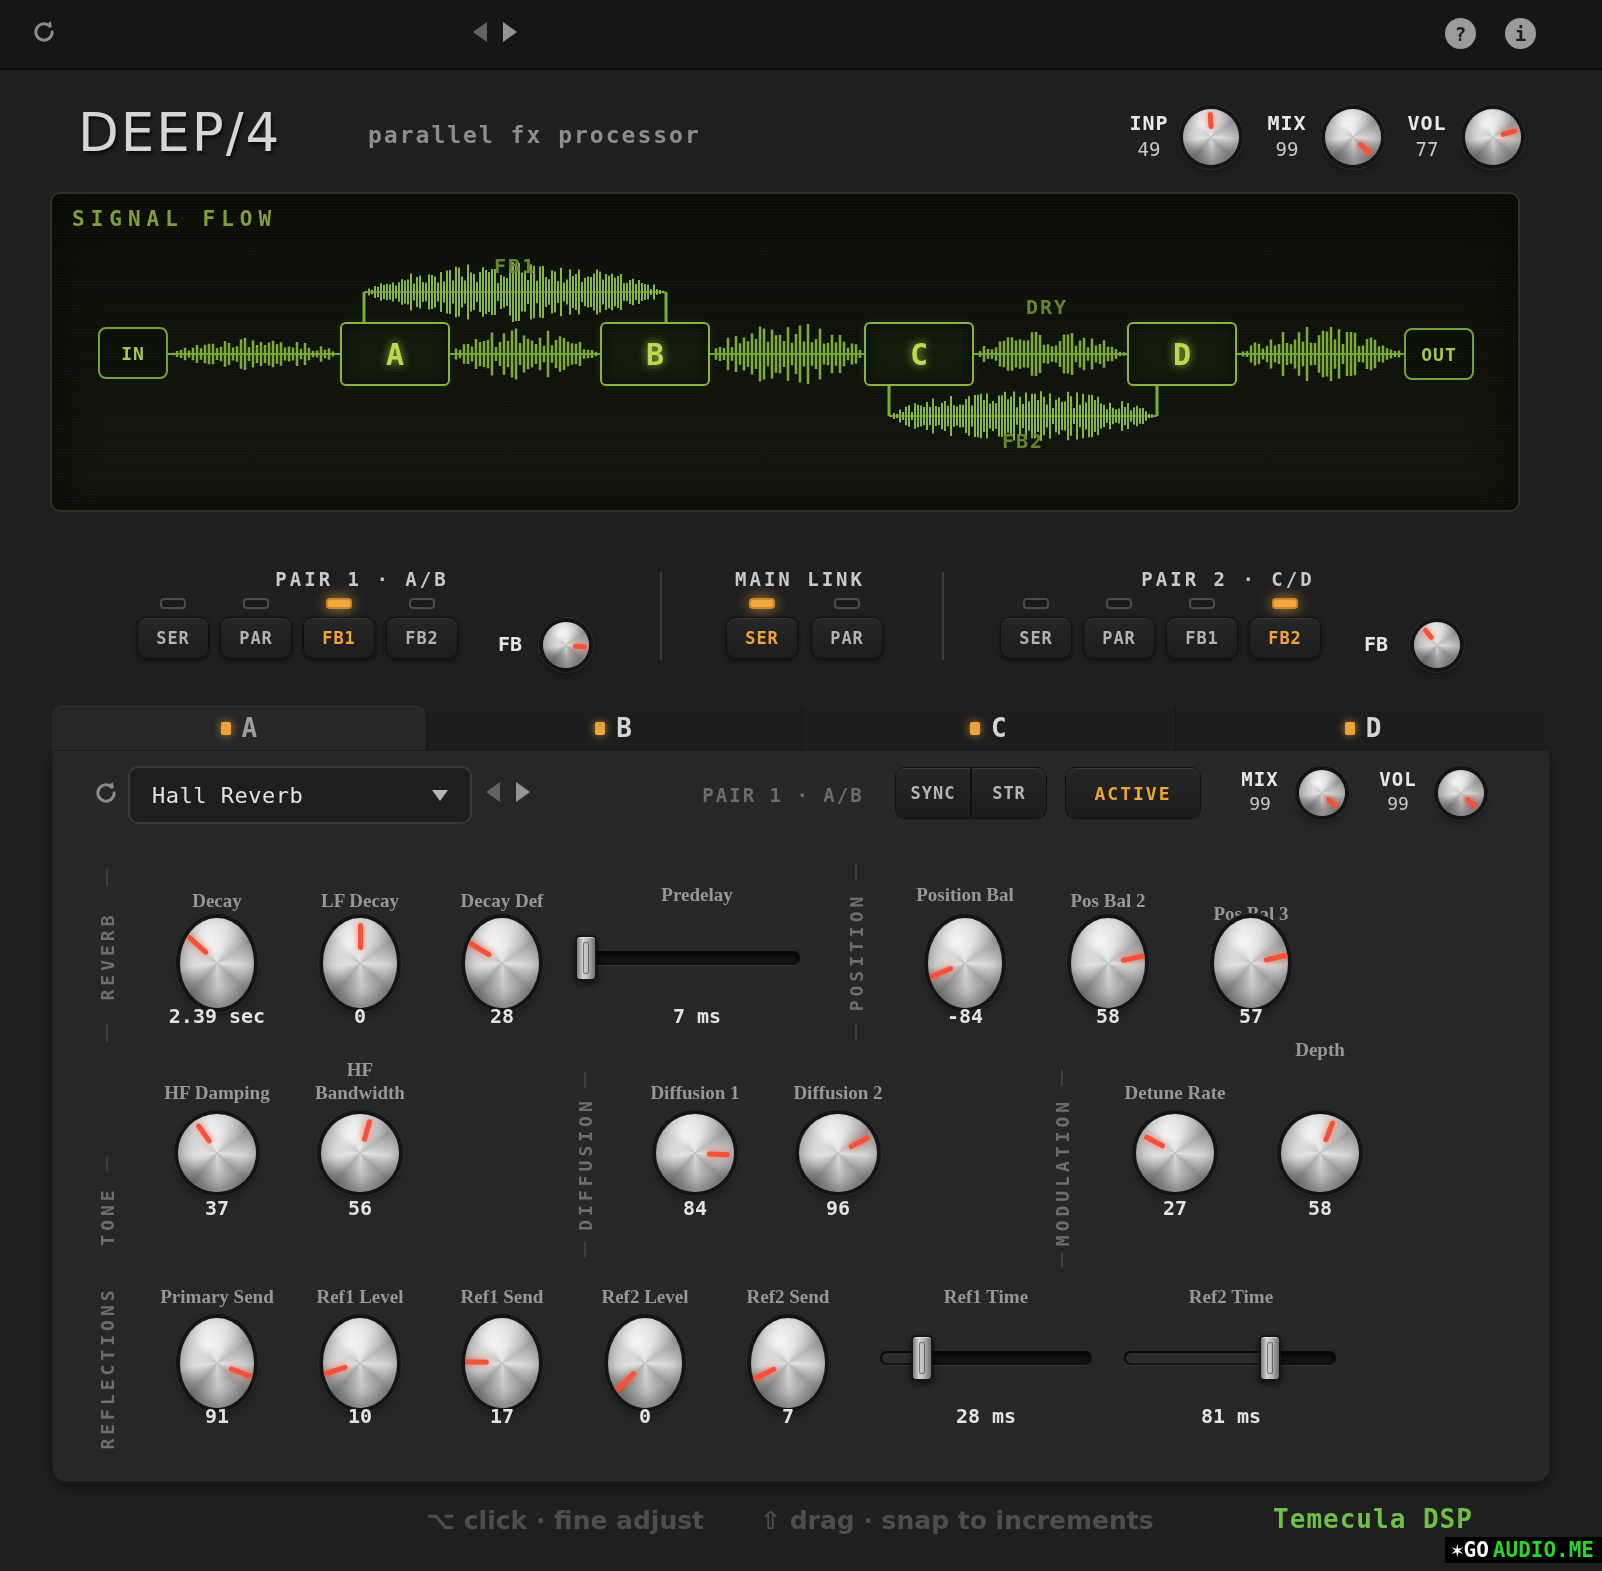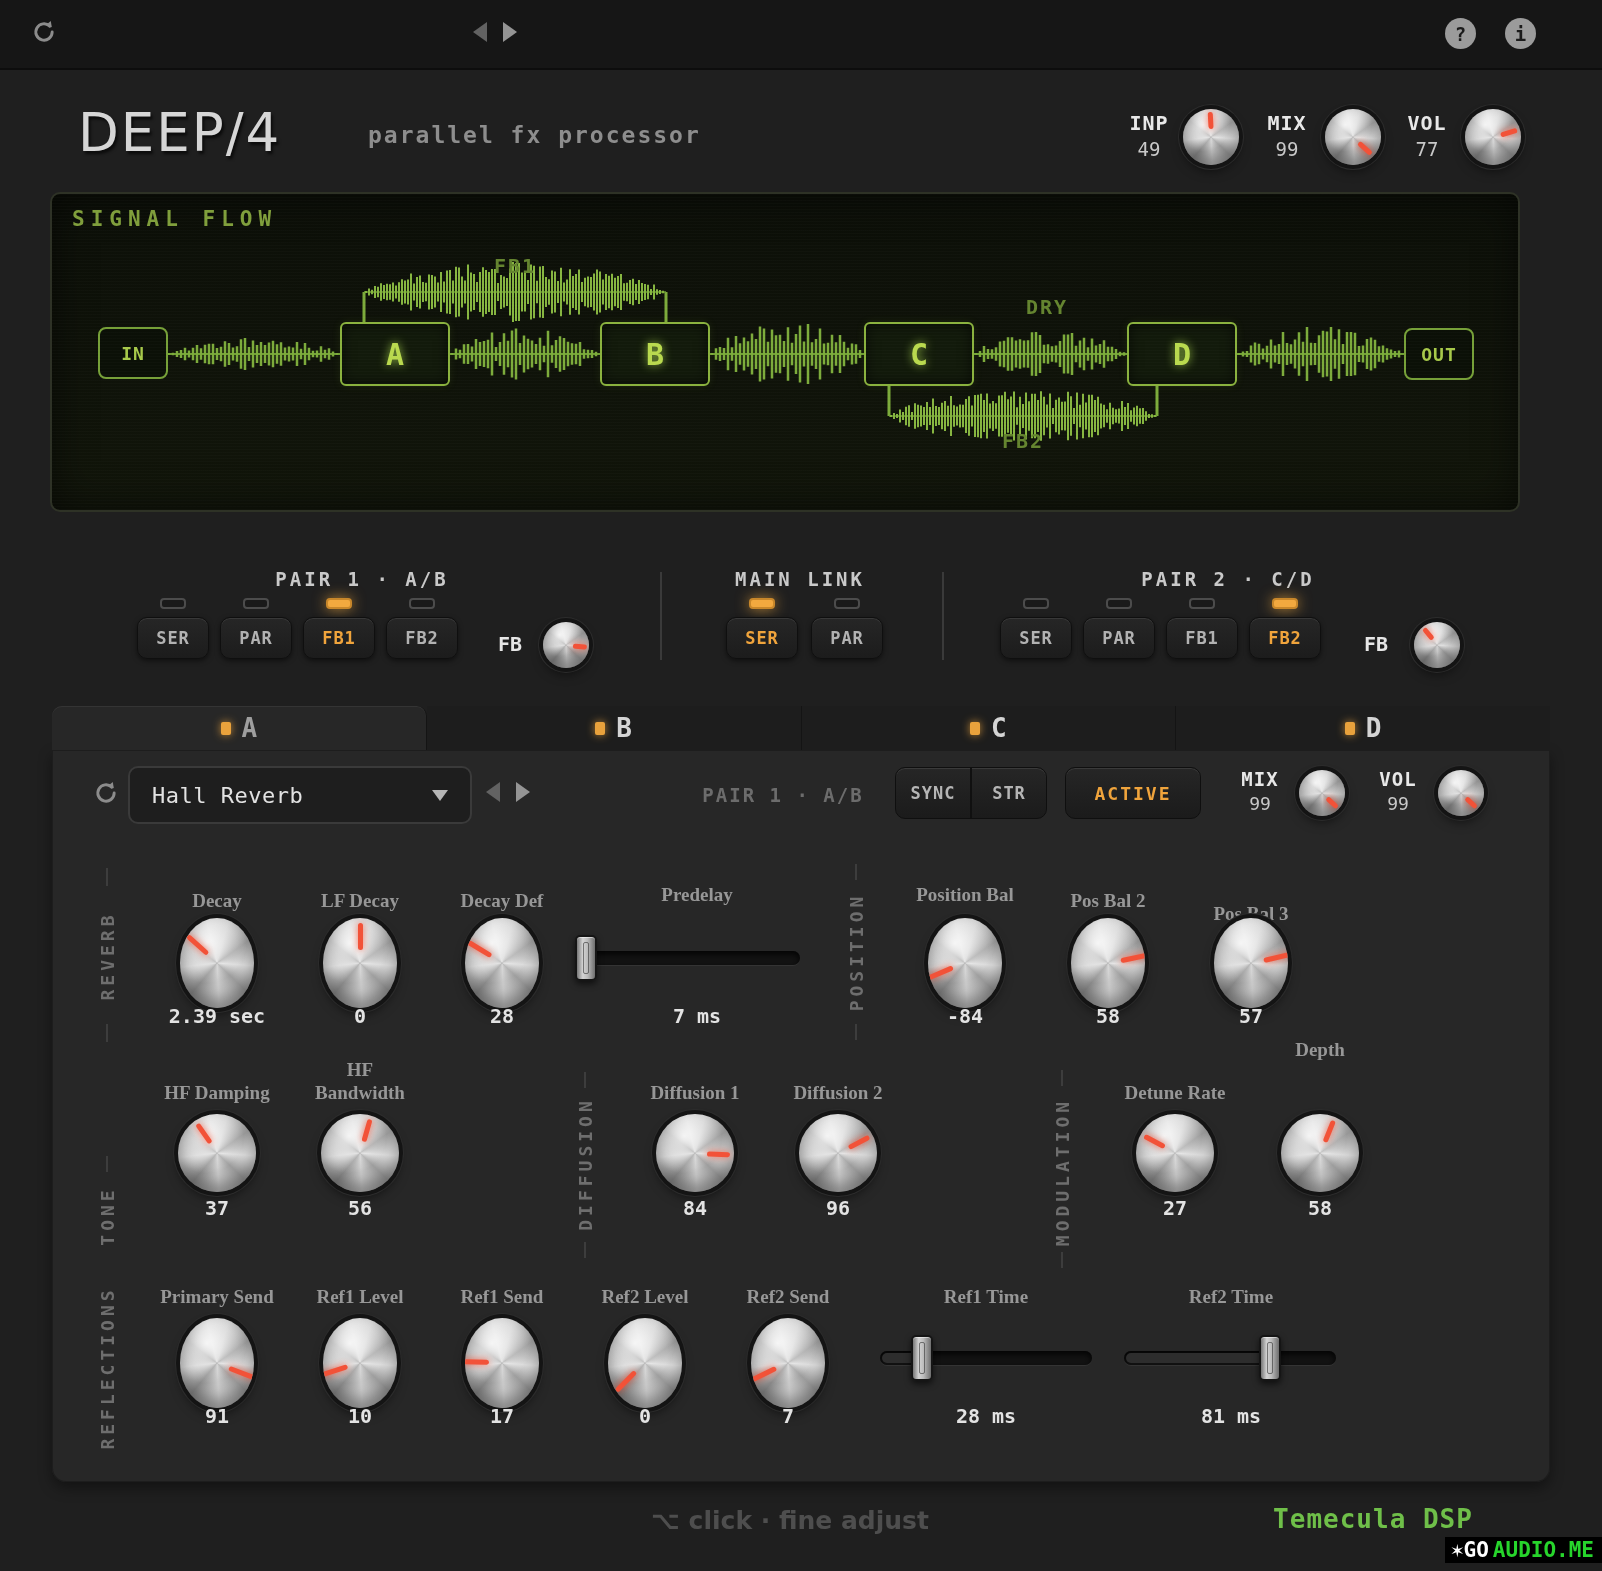--- a/index.html
+++ b/index.html
@@ -448,18 +448,19 @@
 
 <div class="plabel" style="left:1156px;top:1262px">Ref2 Time</div>
 <div class="slider" style="left: 1124px; top: 1351px; width: 212px; --pos: 69%;">
   <div class="fill"></div>
   <div class="handle"></div>
 </div>
 <div class="pvalue" style="left:1156px;top:1404px">81 ms</div>
 
 <div class="hints">
   <span>⌥ click · fine adjust</span>
+  <span>⇧ drag · snap to increments</span>
 </div>
 <div class="brand">Temecula DSP</div>
 <div class="watermark">
   <span class="wm-a">✶GO</span>
   <span class="wm-b">AUDIO.ME</span>
 </div>
 
 </body></html>

